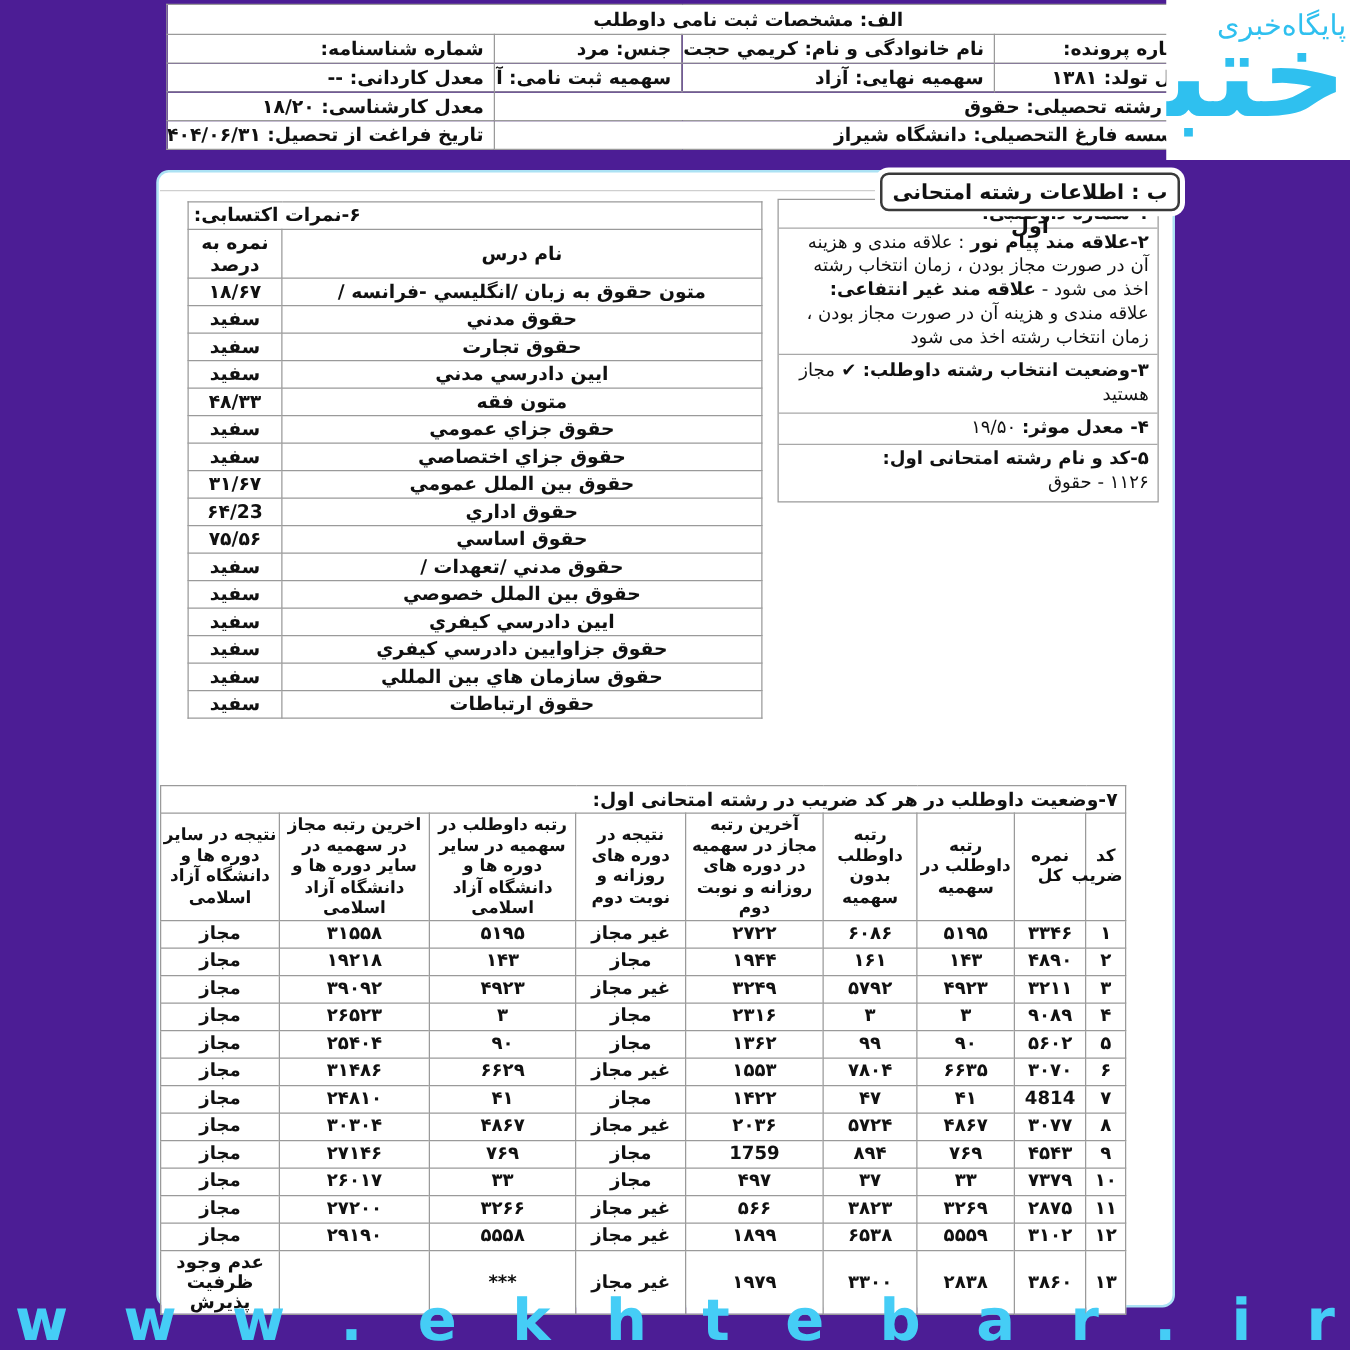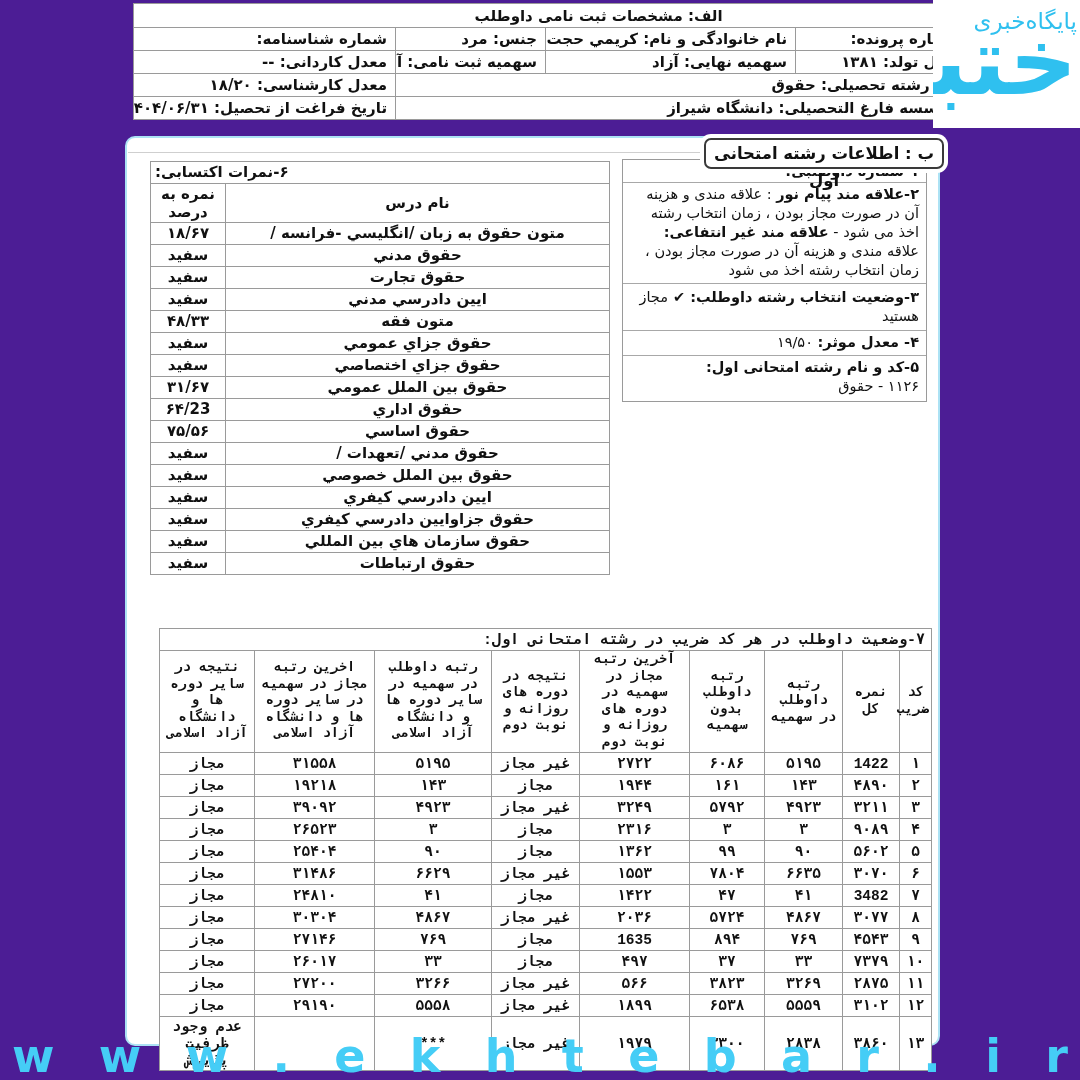--- a/index.html
+++ b/index.html
@@ -42,21 +42,21 @@
   #ib-2{padding-top:4px;padding-bottom:4px;}
   #ib-4{padding-bottom:5px;}
 
   
   #table-g{position:absolute;left:150px;top:161px;width:459px;table-layout:fixed;z-index:3;}
   #table-g td{font-size:15px;font-weight:bold;padding:1px 4px;line-height:19px;text-align:center;}
   #table-g td.g-title{text-align:left;padding-right:6px;height:19px;}
   #table-g td.g-h{height:36px;line-height:18px;}
 
   
-  #table-c{position:absolute;left:159px;top:628px;width:772px;table-layout:fixed;z-index:3;font-family:Liberation Mono, monospace;}
+  #table-c{position:absolute;left:128px;top:628px;width:772px;table-layout:fixed;z-index:3;}
   #table-c td{font-size:14.5px;font-weight:bold;text-align:center;padding:1px 2px;}
   #table-c td.c-title{text-align:right;padding-right:6px;height:19px;font-size:15px;}
   #table-c td.c-h{font-size:13.5px;line-height:16.5px;height:74px;vertical-align:middle;}
   #table-c td.c-d{height:19px;}
 
   
   #url-wm{position:absolute;left:0;bottom:1px;width:100%;box-sizing:border-box;
         padding:0 12px;display:flex;justify-content:space-between;z-index:40;
         font-size:46px;font-weight:bold;line-height:1;}
 </style>
@@ -226,21 +226,21 @@
           <td class="c-h">آخرین رتبه مجاز در سهمیه در دوره های روزانه و نوبت دوم</td>
           <td class="c-h">نتیجه در دوره های روزانه و نوبت دوم</td>
           <td class="c-h">رتبه داوطلب در سهمیه در سایر دوره ها و دانشگاه آزاد اسلامی</td>
           <td class="c-h">اخرین رتبه مجاز در سهمیه در سایر دوره ها و دانشگاه آزاد اسلامی</td>
           <td class="c-h">نتیجه در سایر دوره ها و دانشگاه آزاد اسلامی</td>
         </tr>
       </tbody>
     <tbody id="c-body">
         <tr>
           <td class="c-d">۱</td>
-          <td class="c-d">1422</td>
+          <td class="c-d">۳۳۴۶</td>
           <td class="c-d">۵۱۹۵</td>
           <td class="c-d">۶۰۸۶</td>
           <td class="c-d">۲۷۲۲</td>
           <td class="c-d">غیر مجاز</td>
           <td class="c-d">۵۱۹۵</td>
           <td class="c-d">۳۱۵۵۸</td>
           <td class="c-d">مجاز</td>
         </tr>
         <tr>
           <td class="c-d">۲</td>
@@ -292,21 +292,21 @@
           <td class="c-d">۶۶۳۵</td>
           <td class="c-d">۷۸۰۴</td>
           <td class="c-d">۱۵۵۳</td>
           <td class="c-d">غیر مجاز</td>
           <td class="c-d">۶۶۲۹</td>
           <td class="c-d">۳۱۴۸۶</td>
           <td class="c-d">مجاز</td>
         </tr>
         <tr>
           <td class="c-d">۷</td>
-          <td class="c-d">3482</td>
+          <td class="c-d">4814</td>
           <td class="c-d">۴۱</td>
           <td class="c-d">۴۷</td>
           <td class="c-d">۱۴۲۲</td>
           <td class="c-d">مجاز</td>
           <td class="c-d">۴۱</td>
           <td class="c-d">۲۴۸۱۰</td>
           <td class="c-d">مجاز</td>
         </tr>
         <tr>
           <td class="c-d">۸</td>
@@ -317,21 +317,21 @@
           <td class="c-d">غیر مجاز</td>
           <td class="c-d">۴۸۶۷</td>
           <td class="c-d">۳۰۳۰۴</td>
           <td class="c-d">مجاز</td>
         </tr>
         <tr>
           <td class="c-d">۹</td>
           <td class="c-d">۴۵۴۳</td>
           <td class="c-d">۷۶۹</td>
           <td class="c-d">۸۹۴</td>
-          <td class="c-d">1635</td>
+          <td class="c-d">1759</td>
           <td class="c-d">مجاز</td>
           <td class="c-d">۷۶۹</td>
           <td class="c-d">۲۷۱۴۶</td>
           <td class="c-d">مجاز</td>
         </tr>
         <tr>
           <td class="c-d">۱۰</td>
           <td class="c-d">۷۳۷۹</td>
           <td class="c-d">۳۳</td>
           <td class="c-d">۳۷</td>

